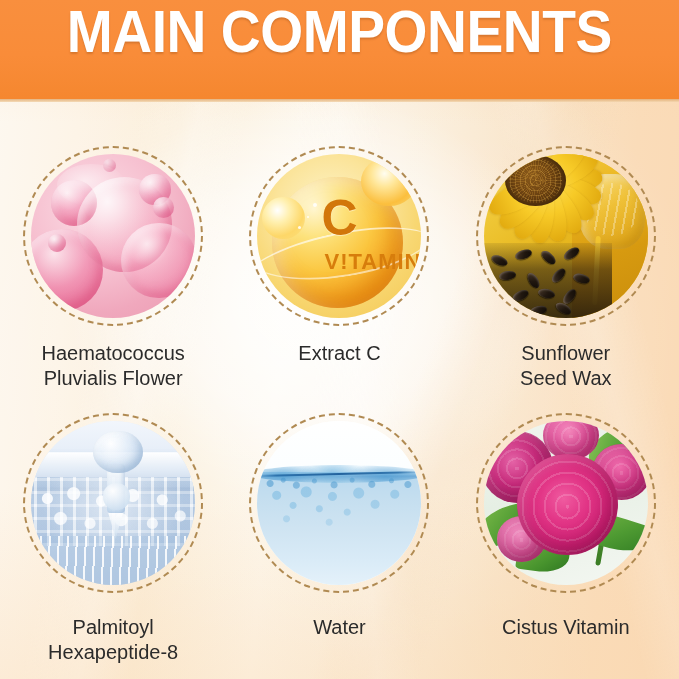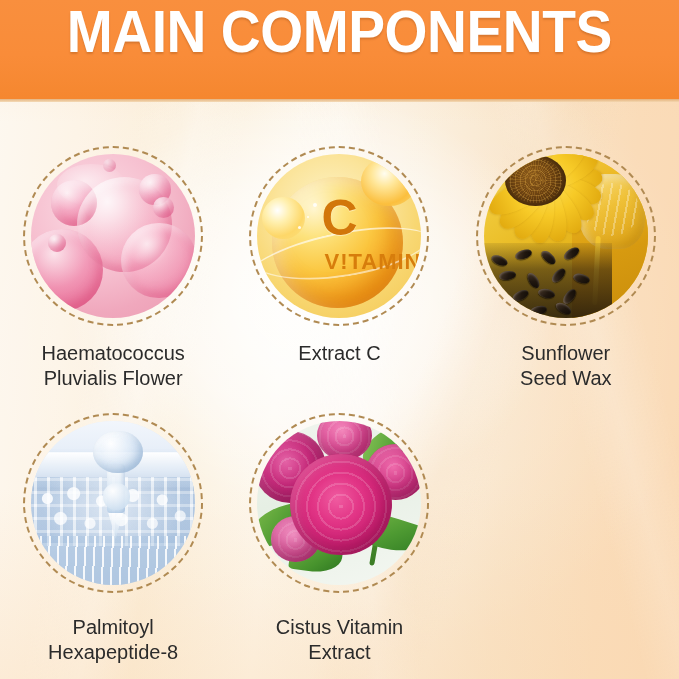--- a/index.html
+++ b/index.html
@@ -582,36 +582,50 @@
           <div class="mol-mid"></div>
           <div class="mol-tip"></div>
         </div>
       </div>
       <div class="label">
         <div>Palmitoyl</div>
         <div>Hexapeptide-8</div>
       </div>
     </div>
 
+    <div class="cell row-2">
+      <div class="ring">
+        <div class="disc water">
+          <div class="air"></div>
+          <div class="body"></div>
+          <div class="surf"></div>
+          <div class="line"></div>
+          <div class="foam"></div>
+          <div class="bubbles"></div>
+        </div>
+      </div>
+      <div class="label">
+        <div>Water</div>
+      </div>
+    </div>
 
     <div class="cell row-2">
       <div class="ring">
         <div class="disc roses">
           <div class="leaf l3"></div>
           <div class="stem"></div>
           <div class="leaf l1"></div>
           <div class="leaf l2"></div>
           <div class="leaf l4"></div>
           <div class="bloom r-left"></div>
           <div class="bloom r-top"></div>
           <div class="bloom r-right"></div>
           <div class="bloom r-low"></div>
           <div class="bloom r-main"></div>
         </div>
       </div>
       <div class="label">
         <div>Cistus Vitamin</div>
-        <div>Extract</div>
       </div>
     </div>
 
   </div>
 </div>
 
 </body></html>

